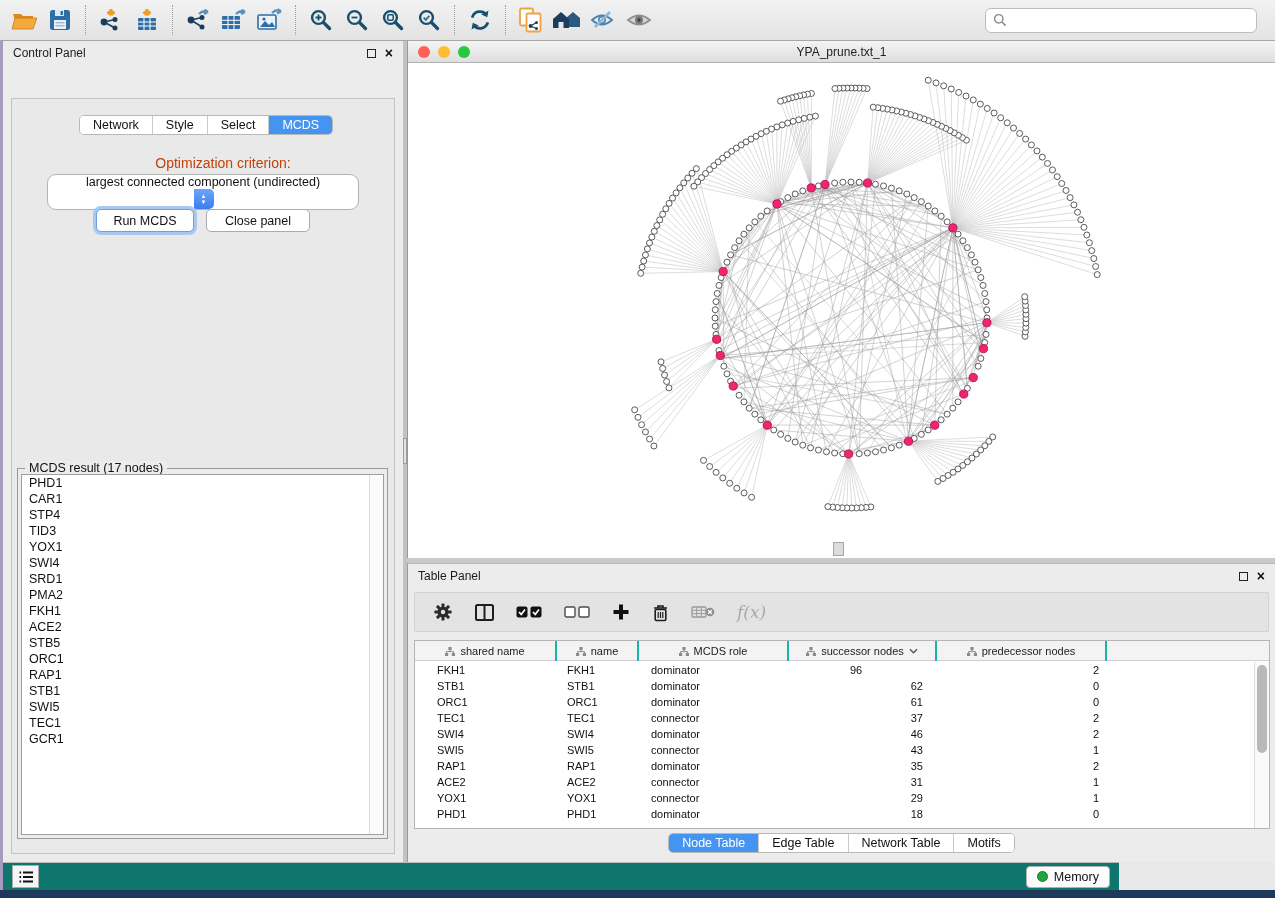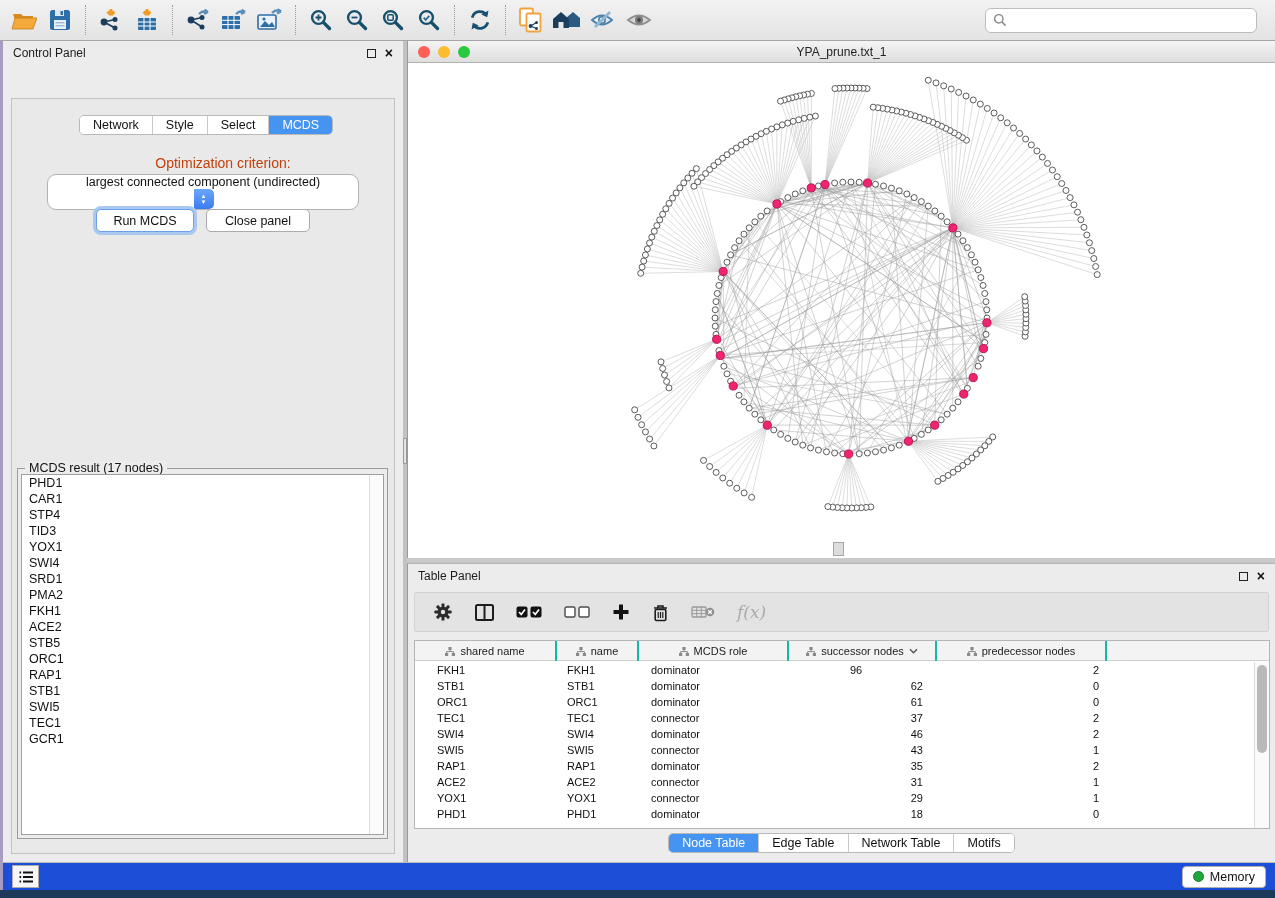--- a/index.html
+++ b/index.html
@@ -75,21 +75,21 @@
   .th { display:flex; align-items:center; justify-content:center; gap:5px; font-size:11px; color:#222;
         border-right:2px solid #14b8a6; height:20px; }
   #tbody { position:absolute; left:0; top:21px; right:15px; bottom:0; }
   .tr { display:flex; height:16px; align-items:center; }
   .td { font-size:11px; color:#111; white-space:nowrap; overflow:hidden; }
   #tscroll { position:absolute; right:0; top:21px; width:15px; bottom:0; background:#fafafa; border-left:1px solid #ddd; }
   #tscroll .thumb { position:absolute; left:2px; top:3px; width:10px; height:88px; background:#b9b9b9; border-radius:6px; }
   #tp-tabs { position:absolute; left:0; right:0; top:269px; text-align:center; }
 
   
-  #status-bar { left:3px; top:862px; width:1272px; height:28px; background:#1d4ed8; border-top:1px solid #bcbcbc;
+  #status-bar { left:3px; top:862px; width:1116px; height:28px; background:#0f766e; border-top:1px solid #bcbcbc;
                 display:flex; align-items:center; padding:0 9px; }
   #list-btn { width:27px; height:23px; background:#f6f6f6; border:1px solid #ababab; display:flex; align-items:center; justify-content:center; }
   #memory-btn { margin-left:auto; height:22px; background:#fdfdfd; border:1px solid #b0b0b0; border-radius:4px;
                 display:flex; align-items:center; gap:6px; padding:0 10px; font-size:12.5px; color:#111; }
   .green-dot { width:11px; height:11px; border-radius:50%; background:#1fa63c; border:1px solid #13832c; }
 </style>
 </head>
 <body>
 
 <div id="toolbar" class="abs">

